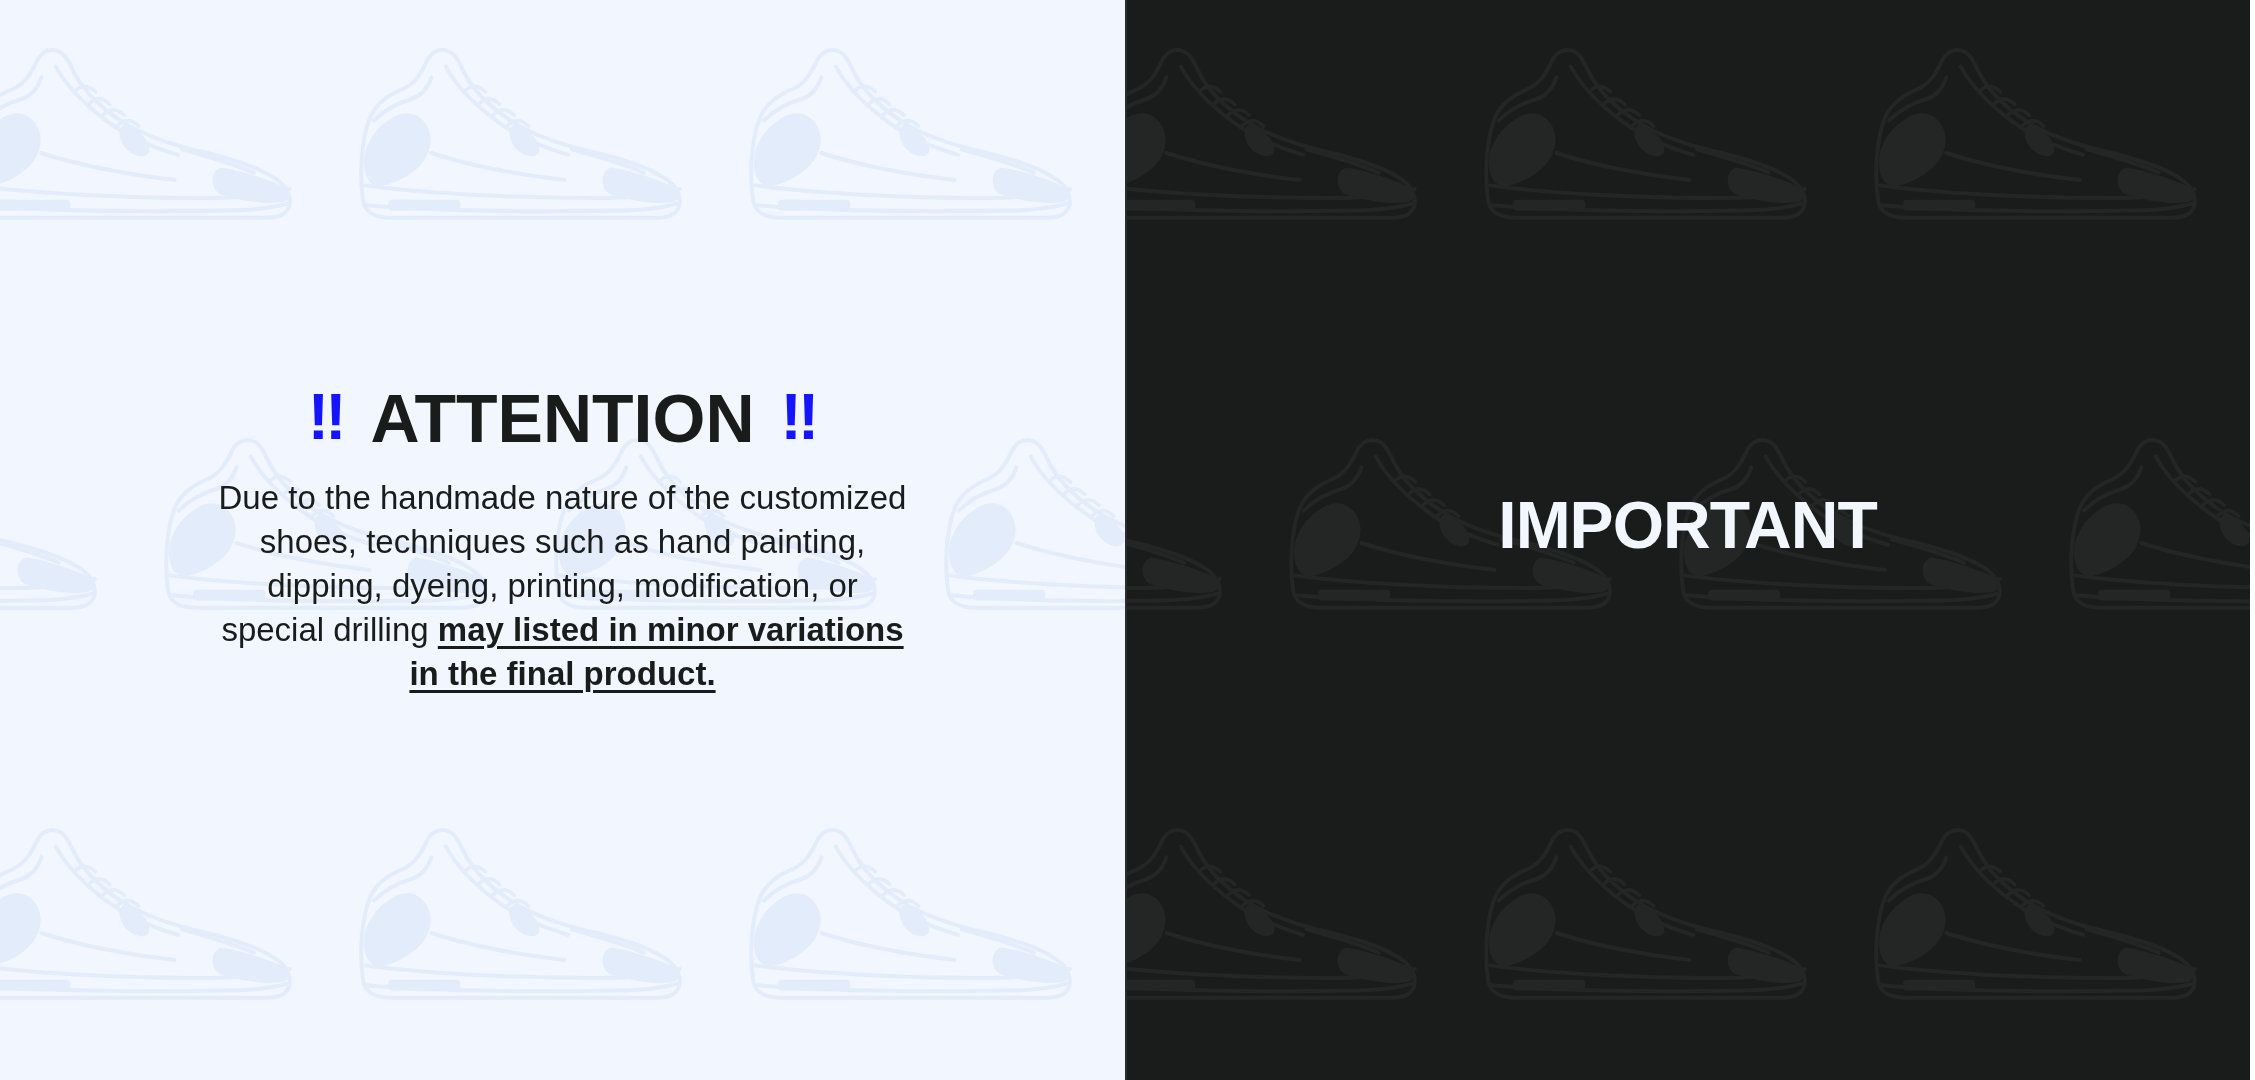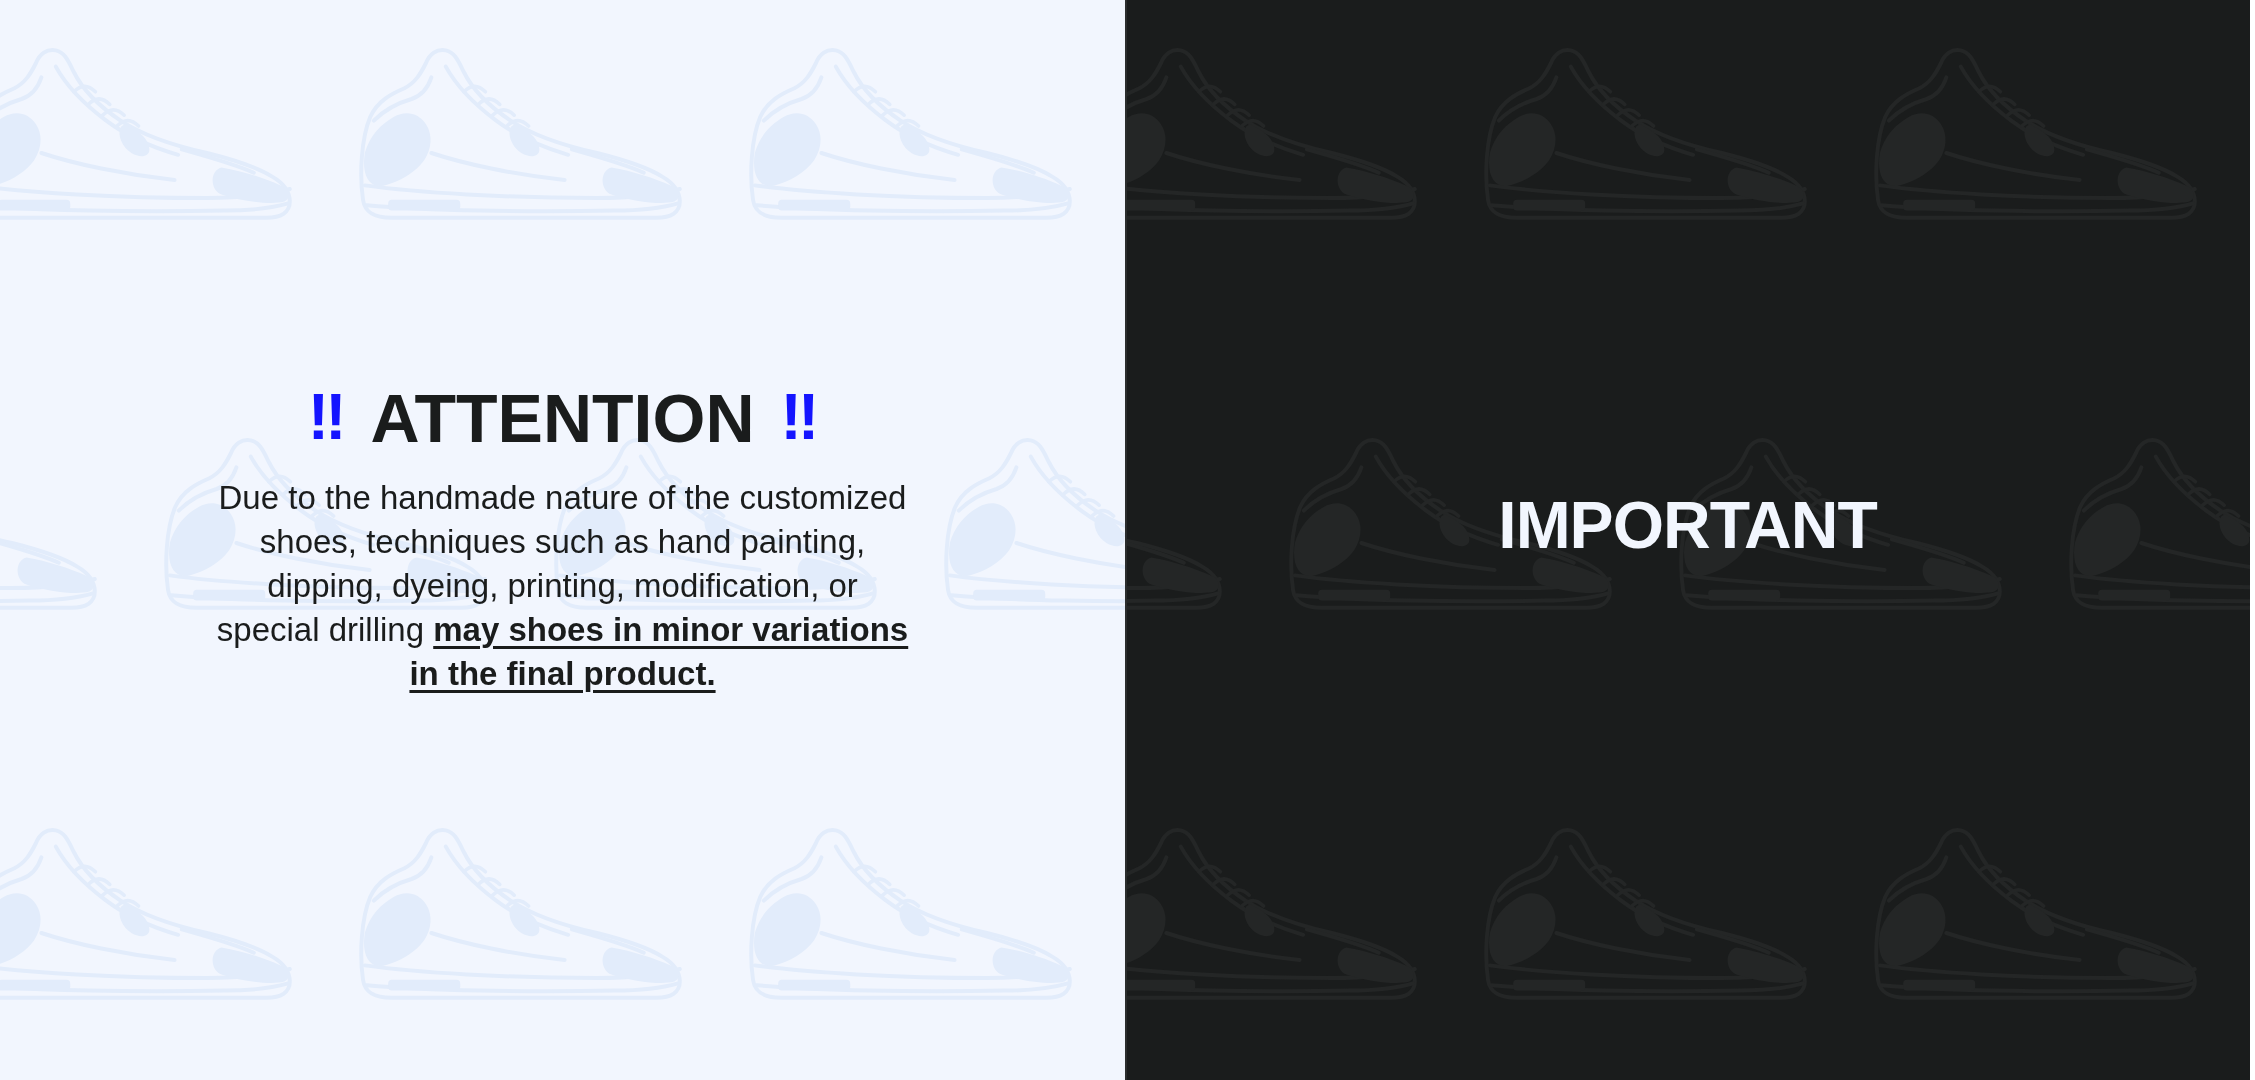--- a/index.html
+++ b/index.html
@@ -405,21 +405,21 @@
         </div>
       </div>
 
     <div class="panel-content">
       <h1 class="heading heading-left">
         <span class="bang">‼</span>
         <span class="word">ATTENTION</span>
         <span class="bang">‼</span>
       </h1>
       <p class="body-text body-left">
-        <span>Due to the handmade nature of the customized shoes, techniques such as hand painting, dipping, dyeing, printing, modification, or special drilling </span><span class="emph">may shoes in minor variations in the final product.</span>
+        <span>Due to the handmade nature of the customized shoes, techniques such as hand painting, dipping, dyeing, printing, modification, or special drilling </span><span class="emph">may listed in minor variations in the final product.</span>
       </p>
     </div>
   </section>
 
   <section class="panel panel-right">
     <div class="panel-bg"></div>
 
     <div class="pattern-layer" id="pattern-right">
         <div class="pattern-row">
           <div class="pattern-tile">

